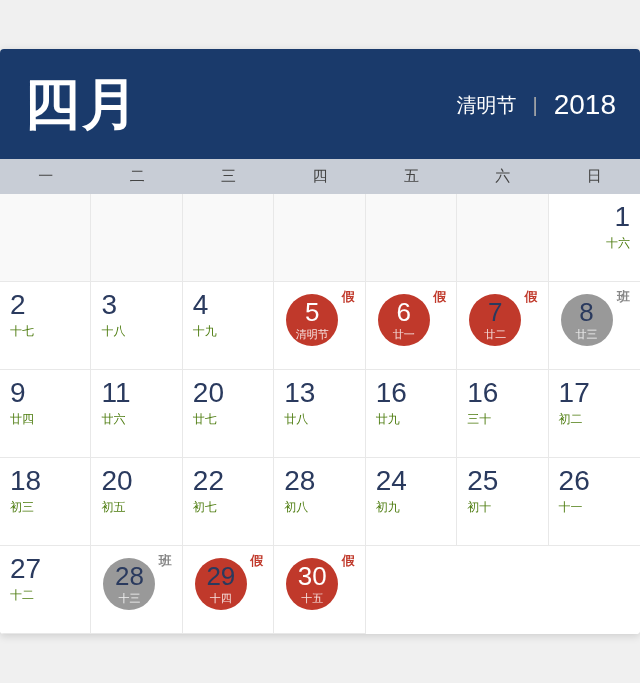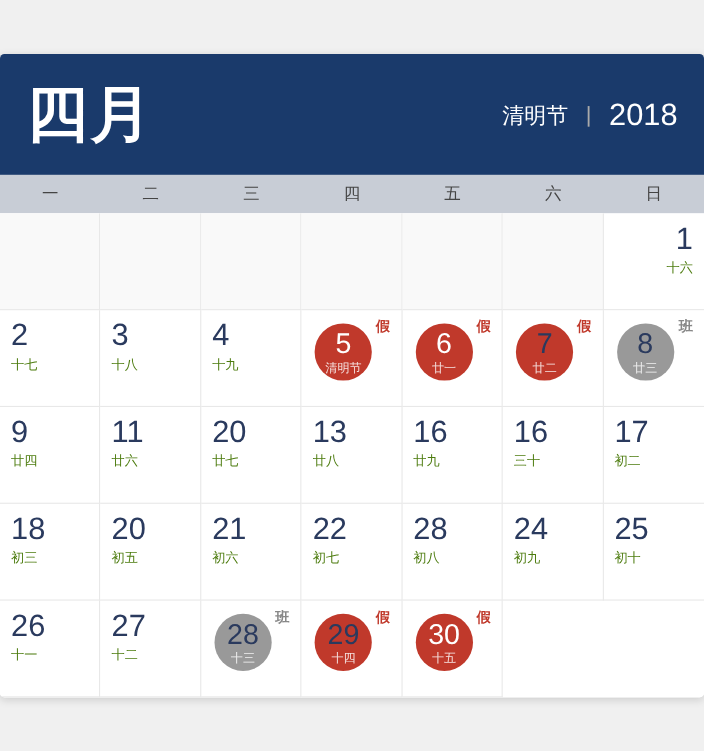--- a/index.html
+++ b/index.html
@@ -258,24 +258,20 @@
         <div class="day-lunar">初二</div>
       </div>
       <div class="day-cell">
         <div class="day-number">18</div>
         <div class="day-lunar">初三</div>
       </div>
       <div class="day-cell">
         <div class="day-number">20</div>
         <div class="day-lunar">初五</div>
       </div>
-      <div class="day-cell saturday">
-        <div class="day-number">21</div>
-        <div class="day-lunar">初六</div>
-      </div>
       <div class="day-cell sunday">
         <div class="day-number">22</div>
         <div class="day-lunar">初七</div>
       </div>
       <div class="day-cell">
         <div class="day-number">28</div>
         <div class="day-lunar">初八</div>
       </div>
       <div class="day-cell">
         <div class="day-number">24</div>

